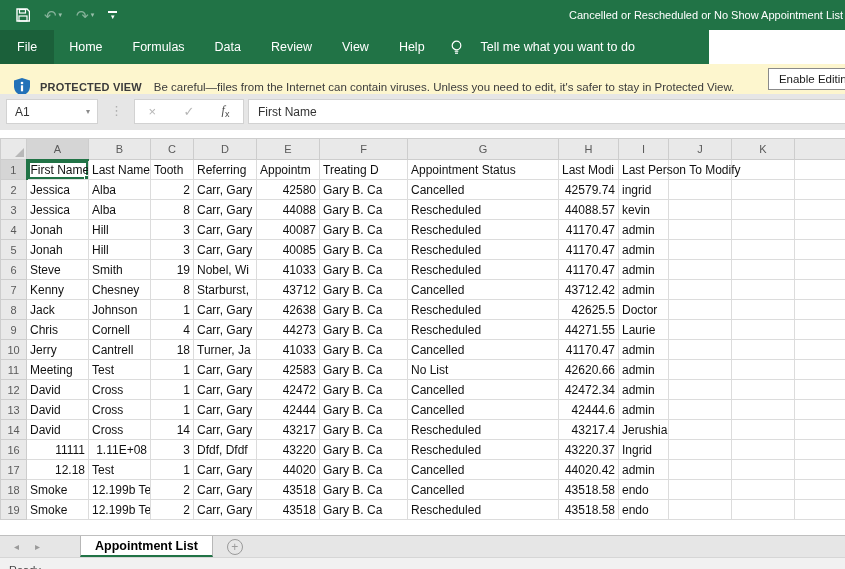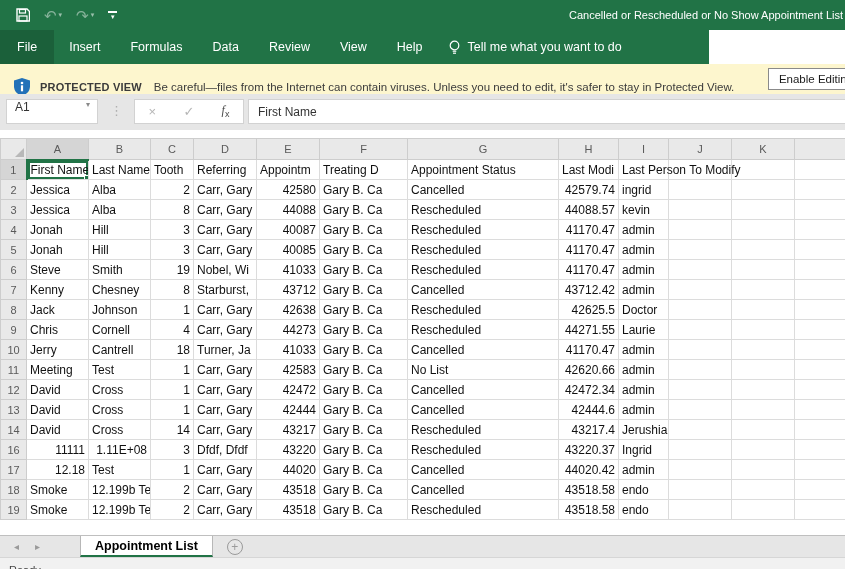--- a/index.html
+++ b/index.html
@@ -33,21 +33,21 @@
   
   .ribbon {
     position:absolute; top:30px; left:0; width:709px; height:34px;
     background:#217346; display:flex; align-items:stretch; color:#fff;
   }
   .ribbon-tab {
     display:flex; align-items:center; padding:0 15px;
     font-size:12.5px; cursor:pointer; white-space:nowrap;
   }
   .ribbon-tab.file { background:rgba(0,0,0,0.16); padding:0 17px; }
-  .tellme { display:flex; align-items:center; gap:7px; padding:0 10px; cursor:pointer; font-size:12.5px; white-space:nowrap; }
+  .tellme { display:flex; align-items:center; gap:18px; padding:0 10px; cursor:pointer; font-size:12.5px; white-space:nowrap; }
 
   
   .pv-bar {
     position:absolute; top:64px; left:0; width:845px; height:46px;
     background:#fdf6ce; display:flex; align-items:center; overflow:hidden;
   }
   .pv-shield { margin-left:14px; flex:0 0 auto; }
   .pv-label { margin-left:10px; font-weight:700; font-size:11px; color:#3b3b3b; letter-spacing:0.2px; white-space:nowrap; }
   .pv-msg { margin-left:12px; font-size:11.5px; color:#3b3b3b; white-space:nowrap;text-align:right; }
   .pv-btn {
@@ -56,21 +56,21 @@
     text-align:center; line-height:20px; cursor:pointer; white-space:nowrap;
   }
 
   
   .formula-row {
     position:absolute; top:94px; left:0; width:845px; height:36px;
     background:#e6e6e6;
   }
   .name-box {
     position:absolute; left:6px; top:5px; width:92px; height:25px;
-    background:#fff; border:1px solid #d2d2d2; display:flex; 
+    background:#fff; border:1px solid #d2d2d2; display:flex; align-items:center;
   }
   .name-box .nb-text { padding-left:8px; font-size:12px; color:#333; flex:1; }
   .name-box .nb-caret { font-size:8px; color:#8a8a8a; padding-right:7px; }
   .fr-dots {
     position:absolute; left:110px; top:8px; color:#b0b0b0; font-size:13px;
     letter-spacing:0; line-height:18px;
   }
   .fx-box {
     position:absolute; left:134px; top:5px; width:110px; height:25px;
     background:#fff; border:1px solid #d2d2d2;
@@ -173,21 +173,21 @@
       <span class="bar"></span>
         <span class="caret">▾</span>
     </span>
   </div>
   <span class="win-title">Cancelled or Rescheduled or No Show Appointment List</span>
 </div>
 
 <div class="ribbon">
   <span id="ribbon-tabs-mount" style="display: flex;">
       <span class="ribbon-tab file">File</span>
-      <span class="ribbon-tab">Insert</span>
+      <span class="ribbon-tab">Home</span>
       <span class="ribbon-tab">Formulas</span>
       <span class="ribbon-tab">Data</span>
       <span class="ribbon-tab">Review</span>
       <span class="ribbon-tab">View</span>
       <span class="ribbon-tab">Help</span>
     </span>
   <span class="tellme">
     <svg width="13" height="15" viewBox="0 0 13 15">
       <circle cx="6.5" cy="5.5" r="4.3" fill="none" stroke="#ffffff" stroke-width="1.2"></circle>
       <line x1="4.7" y1="11.2" x2="8.3" y2="11.2" stroke="#ffffff" stroke-width="1.2"></line>

